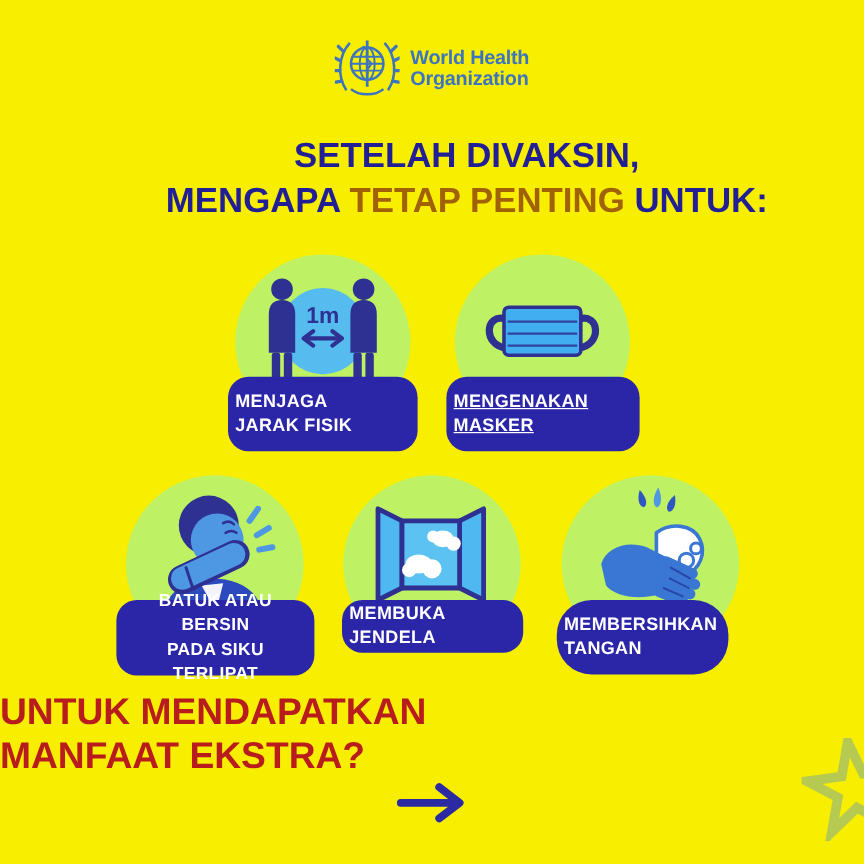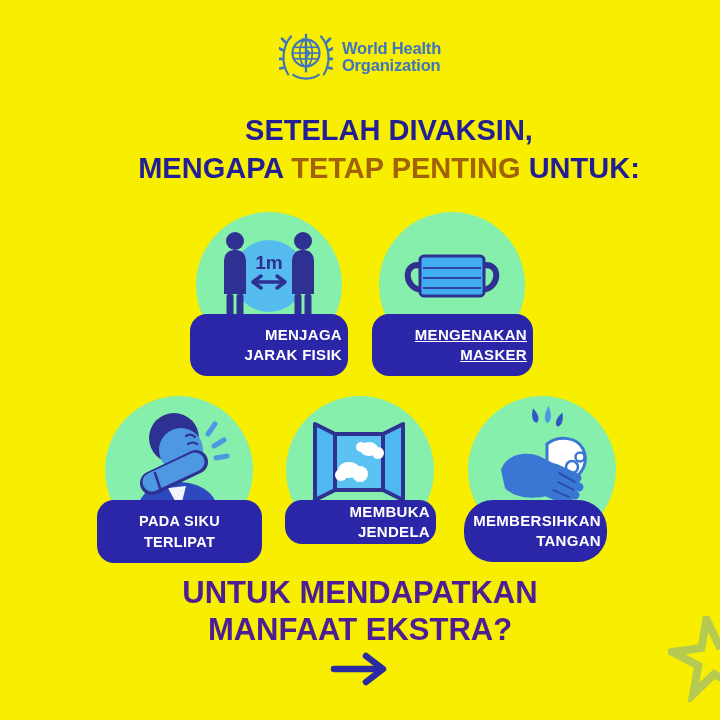--- a/index.html
+++ b/index.html
@@ -11,44 +11,44 @@
   
   .who-logo { position:absolute; top:27px; left:0; right:0;
     display:flex; justify-content:center; align-items:center; gap:9px; }
   .who-text { color:#3D74C0; font-weight:bold; font-size:16.5px;
     line-height:17.5px; letter-spacing:-0.2px; }
   
   .title { position:absolute; top:111px; left:0; width:100%; text-align:center;
     font-weight:bold; font-size:29px; line-height:38px; color:#221F96;margin-left:29px; }
   .hl { color:#a16207; }
   
-  .circle { position:absolute; background:#86efac; border-radius:50%;text-align:right; }
+  .circle { position:absolute; background:#bef264; border-radius:50%;text-align:right; }
   .circle svg { position:absolute; }
   .pill { position:absolute; background:#2B26A8; border-radius:17px;
     color:#ffffff; font-weight:bold; font-size:15px; line-height:20.5px;
     letter-spacing:0.3px; display:flex; flex-direction:column;
-    justify-content:center; align-items:flex-end; text-align:center;
+    justify-content:center; align-items:flex-start; text-align:center;
     box-sizing:border-box; padding:20px 6px; }
   .pill.small { font-size:14.5px; }
   
   .c1 { left:196px; top:212px; width:146px; height:146px; }
   .c2 { left:379px; top:212px; width:146px; height:146px; }
   .c3 { left:105px; top:396px; width:148px; height:148px; }
   .c4 { left:286px; top:396px; width:148px; height:148px; }
   .c5 { left:468px; top:396px; width:148px; height:148px; }
   .circle svg { left:17px; top:10px; }
   
   .p1 { left:190px; top:314px; width:158px; height:62px; }
   .p2 { left:372px; top:314px; width:161px; height:62px;text-decoration:underline; }
   .p3 { left:97px;  top:500px; width:165px; height:63px; }
   .p4 { left:285px; top:500px; width:151px; height:44px; }
   .p5 { left:464px; top:500px; width:143px; height:62px;border-radius:29px; }
   
-  .footer { position:absolute; top:574px; left:0; width:100%; text-align:center;
-    font-weight:bold; font-size:31px; line-height:37px; color:#4c1d95; }
+  .footer { position:absolute; top:574px; left:0; width:100%; text-align:left;
+    font-weight:bold; font-size:31px; line-height:37px; color:#b91c1c; }
   .arrow-wrap { position:absolute; top:651px; left:0; right:0;
     display:flex; justify-content:center; }
   
   .star-decor { position:absolute; right:-36px; bottom:14px; }
 </style>
 </head>
 <body>
 
 <div class="poster">
 
@@ -147,20 +147,21 @@
       <circle cx="52" cy="32" r="25" fill="#2E3192"></circle>
       <circle cx="59" cy="44" r="22" fill="#4E97E3"></circle>
       <path d="M66,38 q5,-3 9,0" stroke="#2E3192" stroke-width="2.2" fill="none" stroke-linecap="round"></path>
       <path d="M64,30 q5,-3 9,1" stroke="#2E3192" stroke-width="2.2" fill="none" stroke-linecap="round"></path>
       <line x1="30" y1="77" x2="74" y2="56" stroke="#2E3192" stroke-width="24" stroke-linecap="round"></line>
       <line x1="30" y1="76" x2="73" y2="56" stroke="#4E97E3" stroke-width="19" stroke-linecap="round"></line>
       <line x1="33" y1="67" x2="39" y2="85" stroke="#2E3192" stroke-width="2.5" stroke-linecap="round"></line>
     </svg>
   </div>
   <div class="pill p3 small">
+    <span>BATUK ATAU BERSIN</span>
     <span>PADA SIKU TERLIPAT</span>
   </div>
 
   <div class="circle c4">
     <svg width="112" height="112" viewBox="0 0 112 112">
       <g stroke="#2E3192" stroke-width="4" stroke-linejoin="round">
         <polygon points="32,28 12,18 12,94 32,84" fill="#4FB8F0"></polygon>
         <polygon points="80,28 100,18 100,94 80,84" fill="#4FB8F0"></polygon>
         <rect x="32" y="28" width="48" height="56" fill="#5BC2F2"></rect>
       </g>

